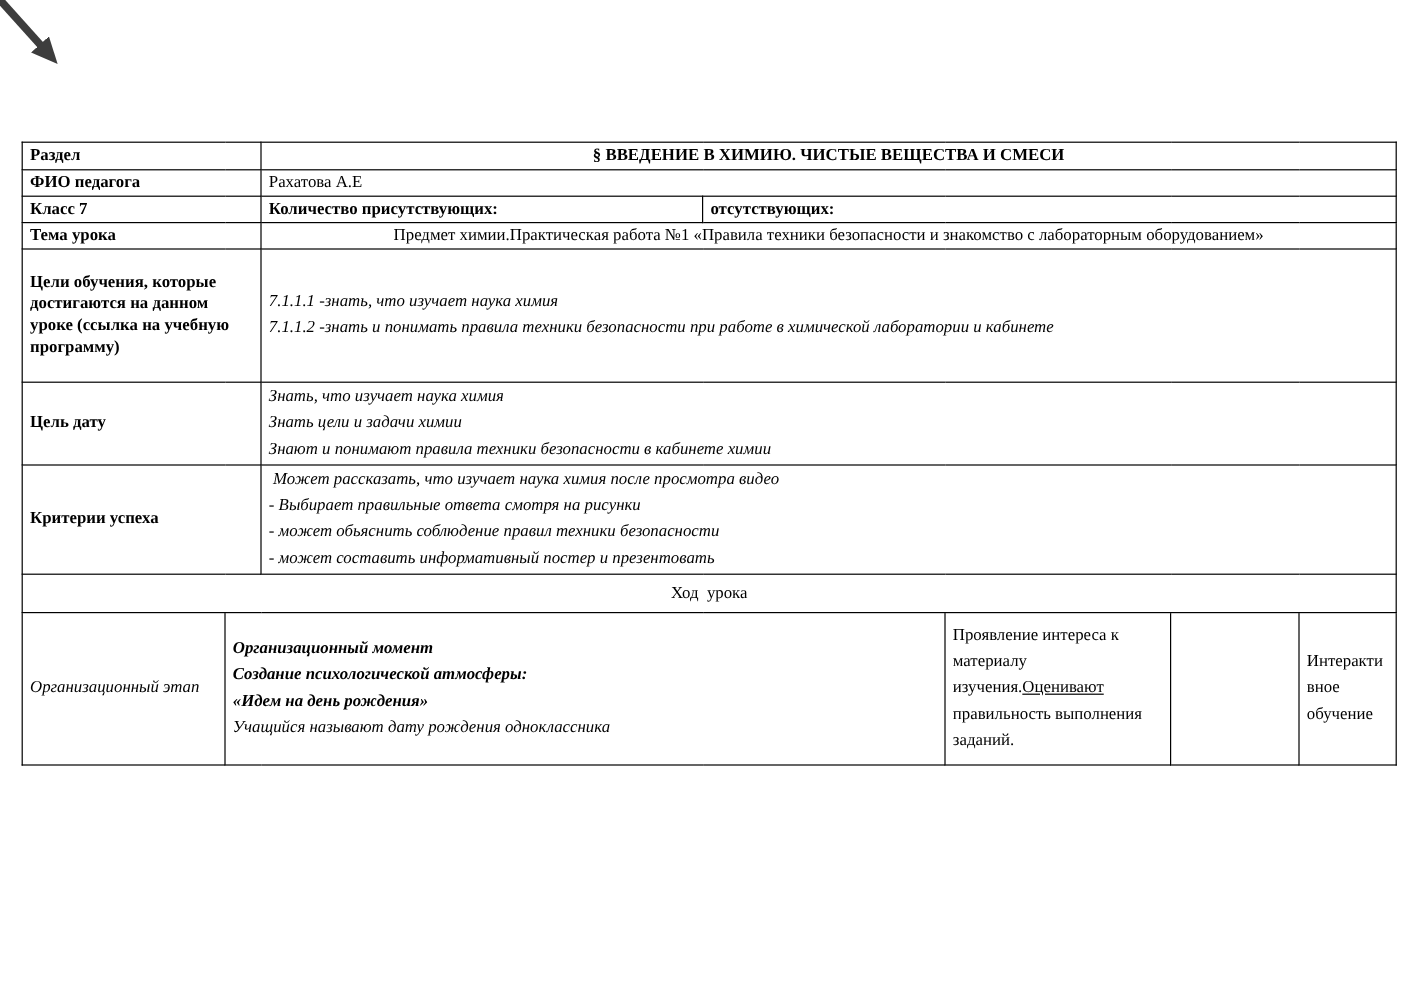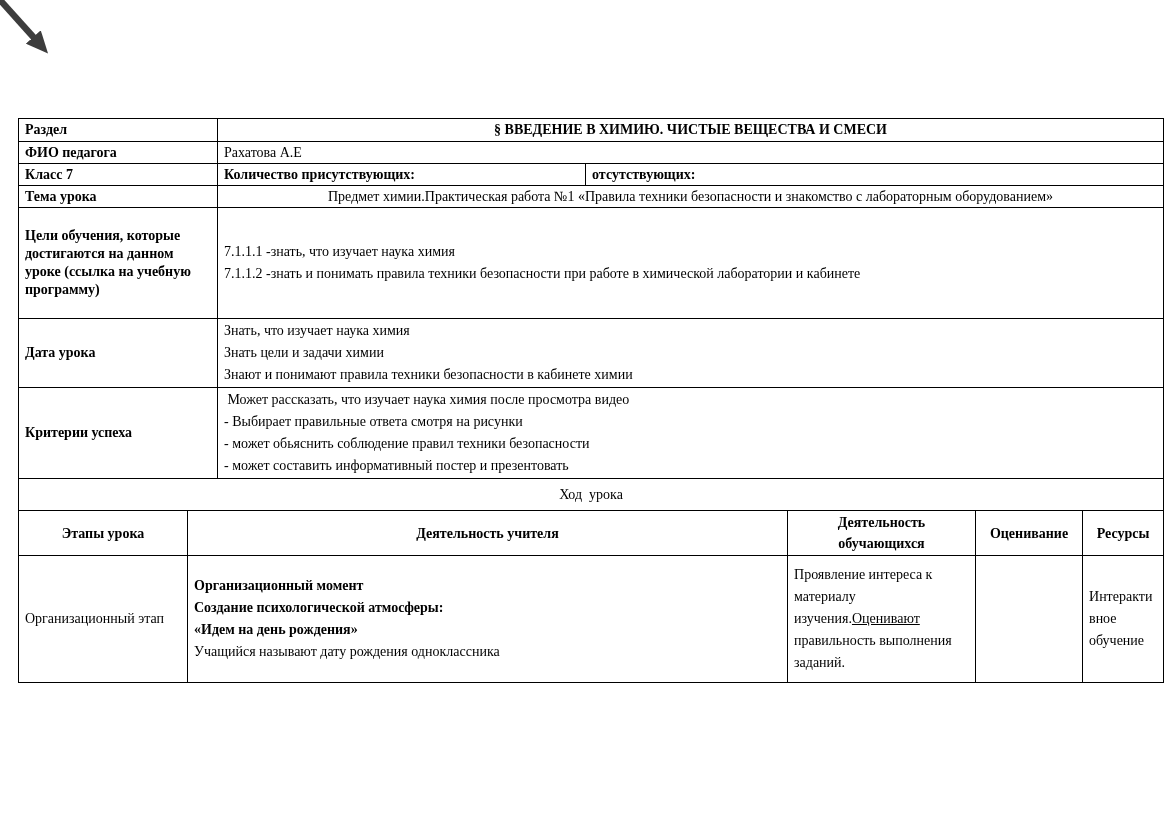--- a/index.html
+++ b/index.html
@@ -36,21 +36,21 @@
   }
   table.plan td {
     border: 1.5px solid #000;
     padding: 1px 6px;
     font-size: 14px;
     vertical-align: middle;
     overflow: hidden;
   }
   td.lbl { font-weight: bold; padding-left: 8px; }
   td.top { vertical-align: top; padding-top: 2px; }
-  .ln { line-height: 22px; white-space: pre-wrap; }
+  .ln { line-height: 22px; white-space: pre-wrap; font-style: italic; }
   .lbl-wrap { line-height: 18px; }
   td.section-val {
     text-align: center;
     font-weight: bold;
     font-size: 8.5px;
     padding-right: 170px;
     font-family: Liberation Serif, serif;
   }
   td.topic-val { text-align: center; margin-top: 32px; }
   td.hod {
@@ -129,21 +129,21 @@
       <td class="lbl top" colspan="2">
         <div class="lbl-wrap">Цели обучения, которые достигаются на данном уроке (ссылка на учебную программу)</div>
       </td>
       <td class="top" colspan="5">
         <div class="ln">7.1.1.1 -знать, что изучает наука химия</div>
         <div class="ln">7.1.1.2 -знать и понимать правила техники безопасности при работе в химической лаборатории и кабинете</div>
       </td>
     </tr>
 
     <tr style="height:66px">
-      <td class="lbl top" colspan="2">Дата урока</td>
+      <td class="lbl top" colspan="2">Цель дату</td>
       <td class="top" colspan="5">
         <div class="ln">Знать, что изучает наука химия</div>
         <div class="ln">Знать цели и задачи химии</div>
         <div class="ln">Знают и понимают правила техники безопасности в кабинете химии</div>
       </td>
     </tr>
 
     <tr style="height:88px">
       <td class="lbl top" colspan="2">Критерии успеха</td>
       <td class="top" colspan="5">
@@ -151,27 +151,20 @@
         <div class="ln">- Выбирает правильные ответа смотря на рисунки</div>
         <div class="ln">- может обьяснить соблюдение правил техники безопасности</div>
         <div class="ln">- может составить информативный постер и презентовать</div>
       </td>
     </tr>
 
     <tr style="height:32px">
       <td class="hod" colspan="7" style="white-space:pre;">Ход  урока</td>
     </tr>
 
-    <tr style="height:43px">
-      <td class="hdr">Этапы урока</td>
-      <td class="hdr" colspan="3">Деятельность учителя</td>
-      <td class="hdr">Деятельность обучающихся</td>
-      <td class="hdr">Оценивание</td>
-      <td class="hdr">Ресурсы</td>
-    </tr>
 
     <tr style="height:127px">
       <td class="stage-cell">
         <div class="ln">Организационный этап</div>
       </td>
       <td class="teacher-cell" colspan="3">
         <div class="ln bold">Организационный момент</div>
         <div class="ln bold">Создание психологической атмосферы:</div>
         <div class="ln bold">«Идем на день рождения»</div>
         <div class="ln">Учащийся называют дату рождения одноклассника</div>

